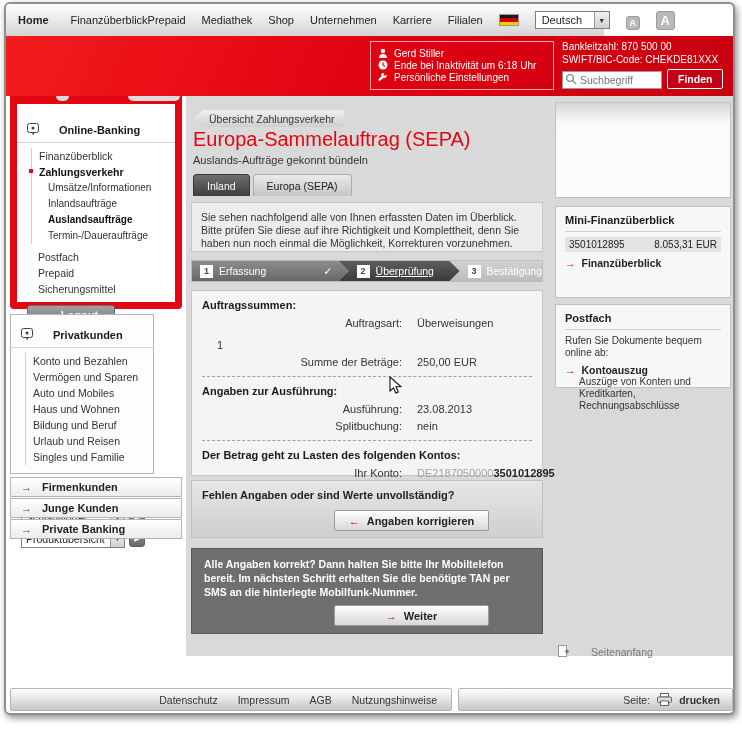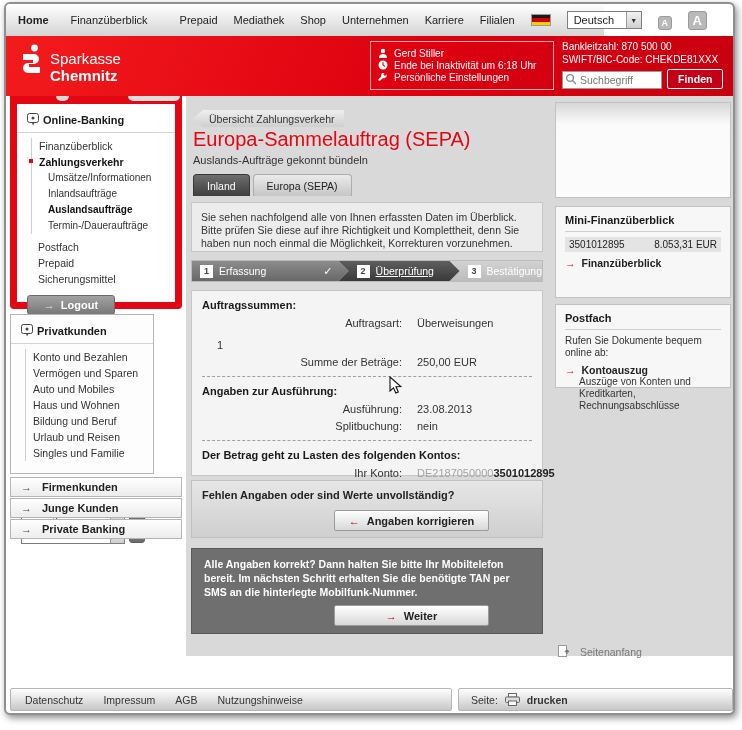--- a/index.html
+++ b/index.html
@@ -3,21 +3,21 @@
 <meta charset="utf-8">
 <style>
   * { margin:0; padding:0; box-sizing:border-box; }
   html,body { width:742px; height:730px; background:#fff; font-family:"Liberation Sans", sans-serif; position:relative; overflow:hidden; }
   .window { position:absolute; left:4px; top:2px; width:731px; height:713px; background:#fff;
             border:2px solid #8f8f8f; border-radius:6px; box-shadow:2px 3px 7px rgba(0,0,0,.45); overflow:hidden; }
 
   
   .topbar { position:absolute; left:0; top:0; width:598px; height:32px;
             background:linear-gradient(#ffffff,#d4d4d4); display:flex; align-items:center;
-            font-size:11px; color:#222; padding:0 12px;gap:32px; }
+            font-size:11px; color:#222; padding:0 12px; }
   .topbar .l-links { display:flex; gap:22px; }
   .topbar .r-links { margin-left:auto; display:flex; gap:16px; align-items:center; }
   .tb-link { cursor:pointer; white-space:nowrap; }
   .tb-link.home { font-weight:bold; }
   .flag { width:20px; height:12px; border:1px solid #999; display:flex; flex-direction:column; }
   .flag div { flex:1; }
   .f-black{background:#1a1a1a;} .f-red{background:#d00000;} .f-gold{background:#ffce00;}
   .win-select { display:flex; align-items:center; border:1px solid #7f7f7f; background:#fff; height:18px; }
   .win-select .txt { padding:0 6px; font-size:11px; min-width:58px; }
   .win-select .dd  { width:15px; height:16px; background:linear-gradient(#f2f2f2,#cfcfcf); border-left:1px solid #9a9a9a;
@@ -46,42 +46,42 @@
 
   
   .grayzone { position:absolute; left:180px; top:92px; width:547px; height:560px; background:#d9d9d9; }
 
   
   .redbox { position:absolute; left:4px; top:92px; width:172px; height:213px; background:#e30613; border-radius:0 0 4px 4px; }
   .notch { position:absolute; background:#d9d9d9; border-radius:0 0 5px 5px; height:5px; top:92px; }
   .notch.n1 { left:50px; width:13px; }
   .notch.n2 { left:122px; width:52px; background:#dcdcdc; }
   .ob-panel { position:absolute; inset:8px 7px 7px 7px; background:#fff; padding:6px 0 0 0; }
-  .panel-head { display:flex; align-items:center; gap:4px; font-weight:bold; font-size:11px; color:#1a1a1a;
-                padding:3px 10px 6px 10px; border-bottom:1px solid #d4d4d4; }
+  .panel-head { display:flex; align-items:center; gap:20px; font-weight:bold; font-size:11px; color:#1a1a1a;
+                padding:3px 10px 6px 10px; border-bottom:1px solid #d4d4d4;margin-top:10px; }
   .navlist { margin:5px 0 0 14px; }
   .navlist.lined { border-left:1px solid #cfcfcf; }
   .nav-item { position:relative; font-size:10.5px; color:#333; padding:2px 0 2px 7px; cursor:pointer; line-height:12px; }
   .nav-item.bold { font-weight:bold; color:#111; }
   .nav-item.sub { padding-left:16px; font-size:10px; }
   .red-dot { position:absolute; left:-3px; top:5px; width:4px; height:4px; background:#e30613; font-size:0; }
   .quickrow { display:flex; align-items:center; gap:4px; padding:6px 8px 0 10px; }
   .side-select { flex:1; display:flex; align-items:center; border:1px solid #7f7f7f; background:#fff; height:18px; }
   .side-select .txt { flex:1; padding:0 4px; font-size:10.5px; color:#222; white-space:nowrap; overflow:hidden; }
   .side-select .dd { width:14px; height:16px; background:linear-gradient(#f2f2f2,#cfcfcf); border-left:1px solid #9a9a9a;
                      font-size:6px; color:#333; display:flex; align-items:center; justify-content:center; }
   .go-btn { width:16px; height:16px; background:linear-gradient(#8d8d8d,#6a6a6a); color:#fff; border-radius:3px;
             font-size:7px; display:flex; align-items:center; justify-content:center; cursor:pointer; border:1px solid #5f5f5f; }
   .logout-btn { margin:8px 0 0 10px; width:88px; height:20px; background:linear-gradient(#a2a2a2,#787878);
                 border:1px solid #6b6b6b; border-radius:3px; color:#fff; font-weight:bold; font-size:11px;
                 display:flex; align-items:center; justify-content:center; gap:6px; cursor:pointer; }
   .logout-btn .arr { color:#ffd9d9; font-size:11px; }
 
   
-  .pk-panel { position:absolute; left:4px; top:310px; width:144px; height:160px; background:#fdfdfd; border:1px solid #b5b5b5; padding-top:6px; }
+  .pk-panel { position:absolute; left:4px; top:310px; width:144px; height:160px; background:#fdfdfd; border:1px solid #b5b5b5; padding-top:0; }
   .bar { position:absolute; left:4px; width:172px; height:20px; background:linear-gradient(#ffffff,#ececec);
          border:1px solid #b5b5b5; display:flex; align-items:center; gap:10px; padding:0 10px; font-weight:bold;
          font-size:11px; color:#222; cursor:pointer; }
   .bar .arr { color:#444; font-size:11px; }
 
   
   .crumb { position:absolute; left:187px; top:106px; height:17px; background:linear-gradient(#efefef,#cfcfcf);
            color:#333; font-size:10.5px; display:flex; align-items:center; padding:0 10px 0 16px; cursor:pointer;
            clip-path:polygon(10px 0, 100% 0, 100% 100%, 10px 100%, 0 50%); }
   .page-title { position:absolute; left:187px; top:124px; font-size:20px; color:#e30613; }
@@ -127,40 +127,40 @@
                 display:flex; align-items:center; justify-content:center; gap:7px; cursor:pointer;
                 font-family:"Liberation Sans",sans-serif; }
   .action-btn .arr { color:#c00000; font-size:11px; }
   .qbox .action-btn { top:29px; }
 
   .darkbox { position:absolute; left:185px; top:544px; width:352px; height:86px; background:#6f6f6f;
              border:1px solid #595959; padding:8px 12px; }
   .darkbox .txt { color:#fff; font-weight:bold; font-size:10.5px; line-height:14px; width:330px; }
   .darkbox .action-btn { top:56px; }
 
-  .pagetop { position:absolute; left:552px; top:641px; display:flex; align-items:center; gap:11px;
+  .pagetop { position:absolute; left:552px; top:641px; display:flex; align-items:center; gap:22px;
              font-size:10.5px; color:#777; cursor:pointer; }
 
   
   .r-empty { position:absolute; left:549px; top:98px; width:176px; height:96px;
              background:linear-gradient(#d7d7d7, #fafafa 22%, #fcfcfc); border:1px solid #c2c2c2; }
   .r-box { position:absolute; left:549px; width:176px; background:#f7f7f7; border:1px solid #c2c2c2; padding:7px 9px; }
   .r-box.mini { top:202px; height:92px; }
   .r-box.post { top:300px; height:84px; }
   .r-title { font-weight:bold; font-size:11px; color:#1a1a1a; padding-bottom:5px; border-bottom:1px solid #cfcfcf; margin-bottom:5px; }
   .r-text { font-size:10px; color:#333; line-height:12px; }
   .acct-row { display:flex; justify-content:space-between; background:#e4e4e4; font-size:10px; color:#222;
               padding:2px 4px; margin-top:4px; }
   .r-link { display:flex; gap:6px; font-size:10.5px; font-weight:bold; color:#222; margin-top:5px; cursor:pointer; }
   .r-link .arr { color:#e30613; }
   .r-desc { font-size:10px; color:#333; line-height:12px; margin-left:14px; }
 
   
   .fstrip { position:absolute; top:684px; height:23px; background:linear-gradient(#ffffff,#c7c7c7);
-            border:1px solid #b5b5b5; border-radius:2px; display:flex; align-items:center; font-size:10.5px; color:#333; }
+            border:1px solid #b5b5b5; border-radius:2px; display:flex; align-items:center; font-size:10.5px; color:#333;justify-content:flex-end; }
   .fstrip.left { left:4px; width:442px; padding:0 14px; gap:20px; }
   .fstrip.right { left:452px; width:275px; padding:0 12px; gap:7px; }
   .f-link { cursor:pointer; }
   .print-lbl { font-weight:bold; cursor:pointer; }
 
   .cursor { position:absolute; left:388px; top:376px; z-index:50; pointer-events:none; }
 </style>
 </head>
 <body>
 
@@ -186,30 +186,20 @@
       <span class="win-select">
         <span class="txt">Deutsch</span>
         <span class="dd">▼</span>
       </span>
       <span class="fontbtn small">A</span>
       <span class="fontbtn large">A</span>
     </div>
   </div>
 
   <div class="redhead">
-    <div class="brand">
-      <svg class="s-logo" viewBox="0 0 22 30">
-        <circle cx="14.5" cy="4" r="3.4" fill="#fff"></circle>
-        <path d="M3 10 h11 a5 5 0 0 1 0 10 h-5 v3 h11 v6 H8 a5 5 0 0 1 0 -10 h5 v-3 H3 z" fill="#fff"></path>
-      </svg>
-      <div class="names">
-        <div>Sparkasse</div>
-        <div style="font-weight:bold;">Chemnitz</div>
-      </div>
-    </div>
 
     <div class="sessionbox">
       <div class="sess-row">
         <svg width="10" height="10" viewBox="0 0 10 10">
           <circle cx="5" cy="3" r="2.2" fill="#fff"></circle>
             <path d="M1 10 a4 4 0 0 1 8 0 z" fill="#fff"></path>
         </svg>
         <span>Gerd Stiller</span>
       </div>
       <div class="sess-row">

